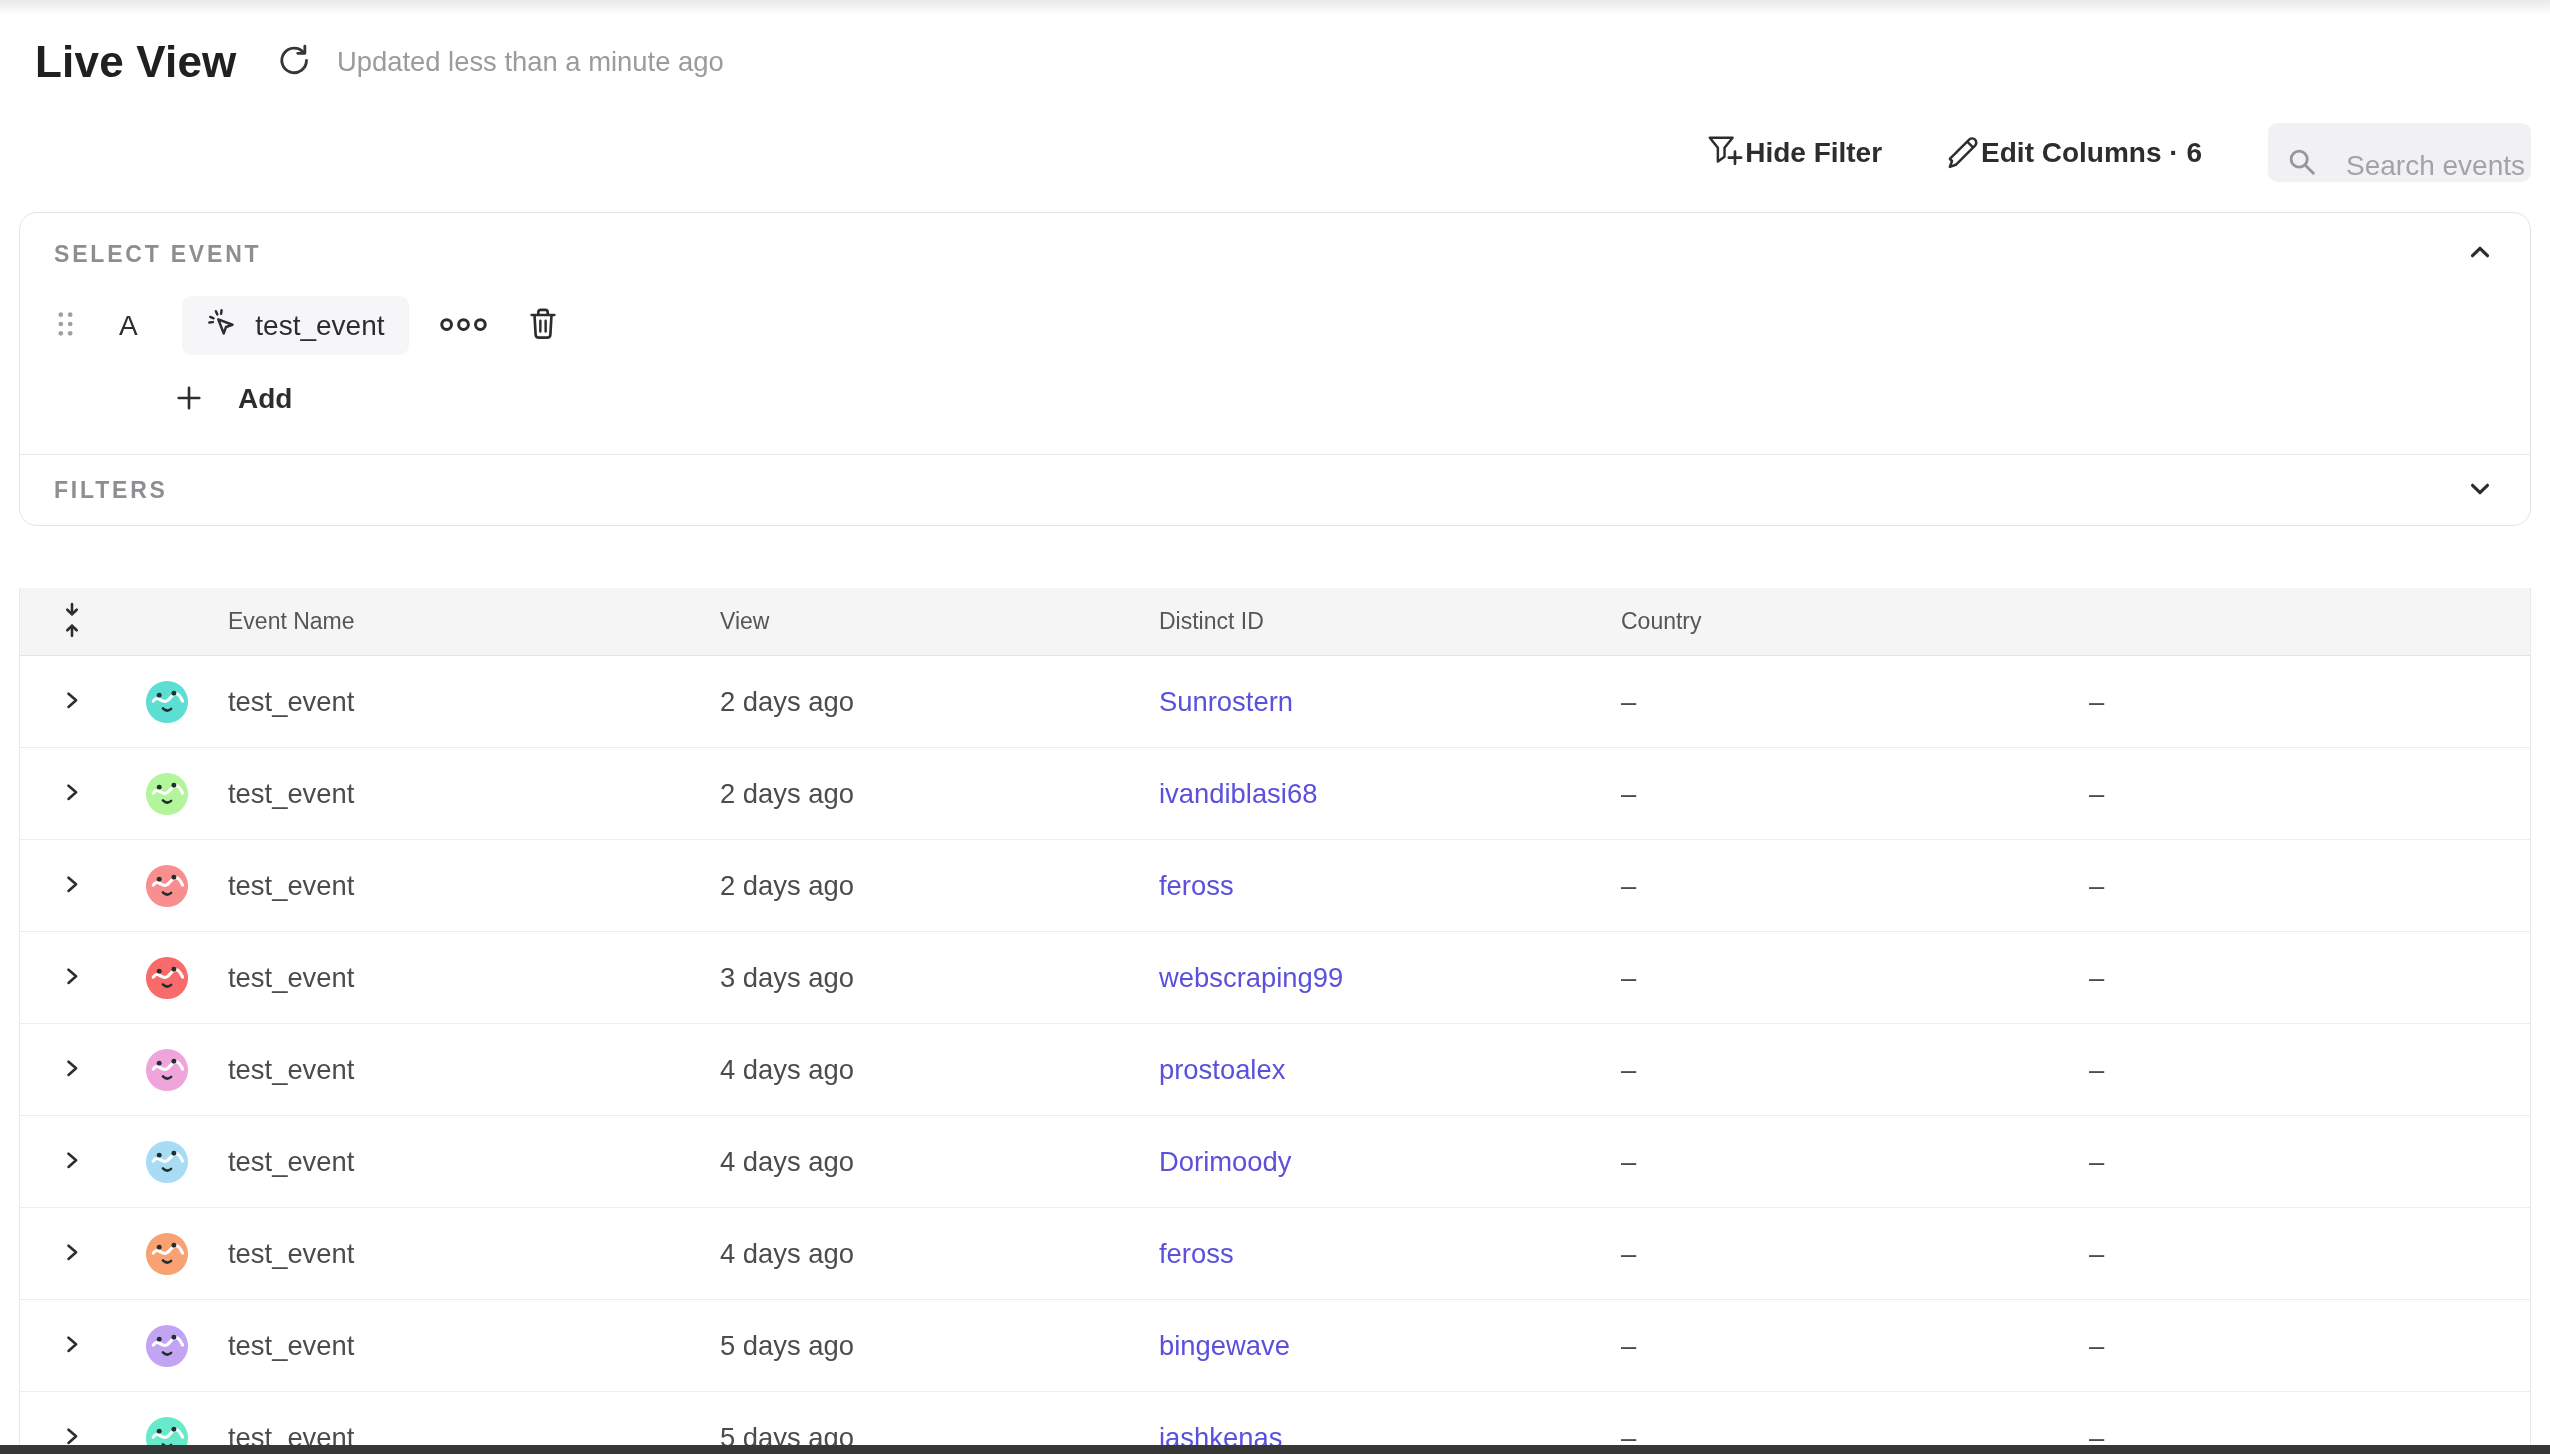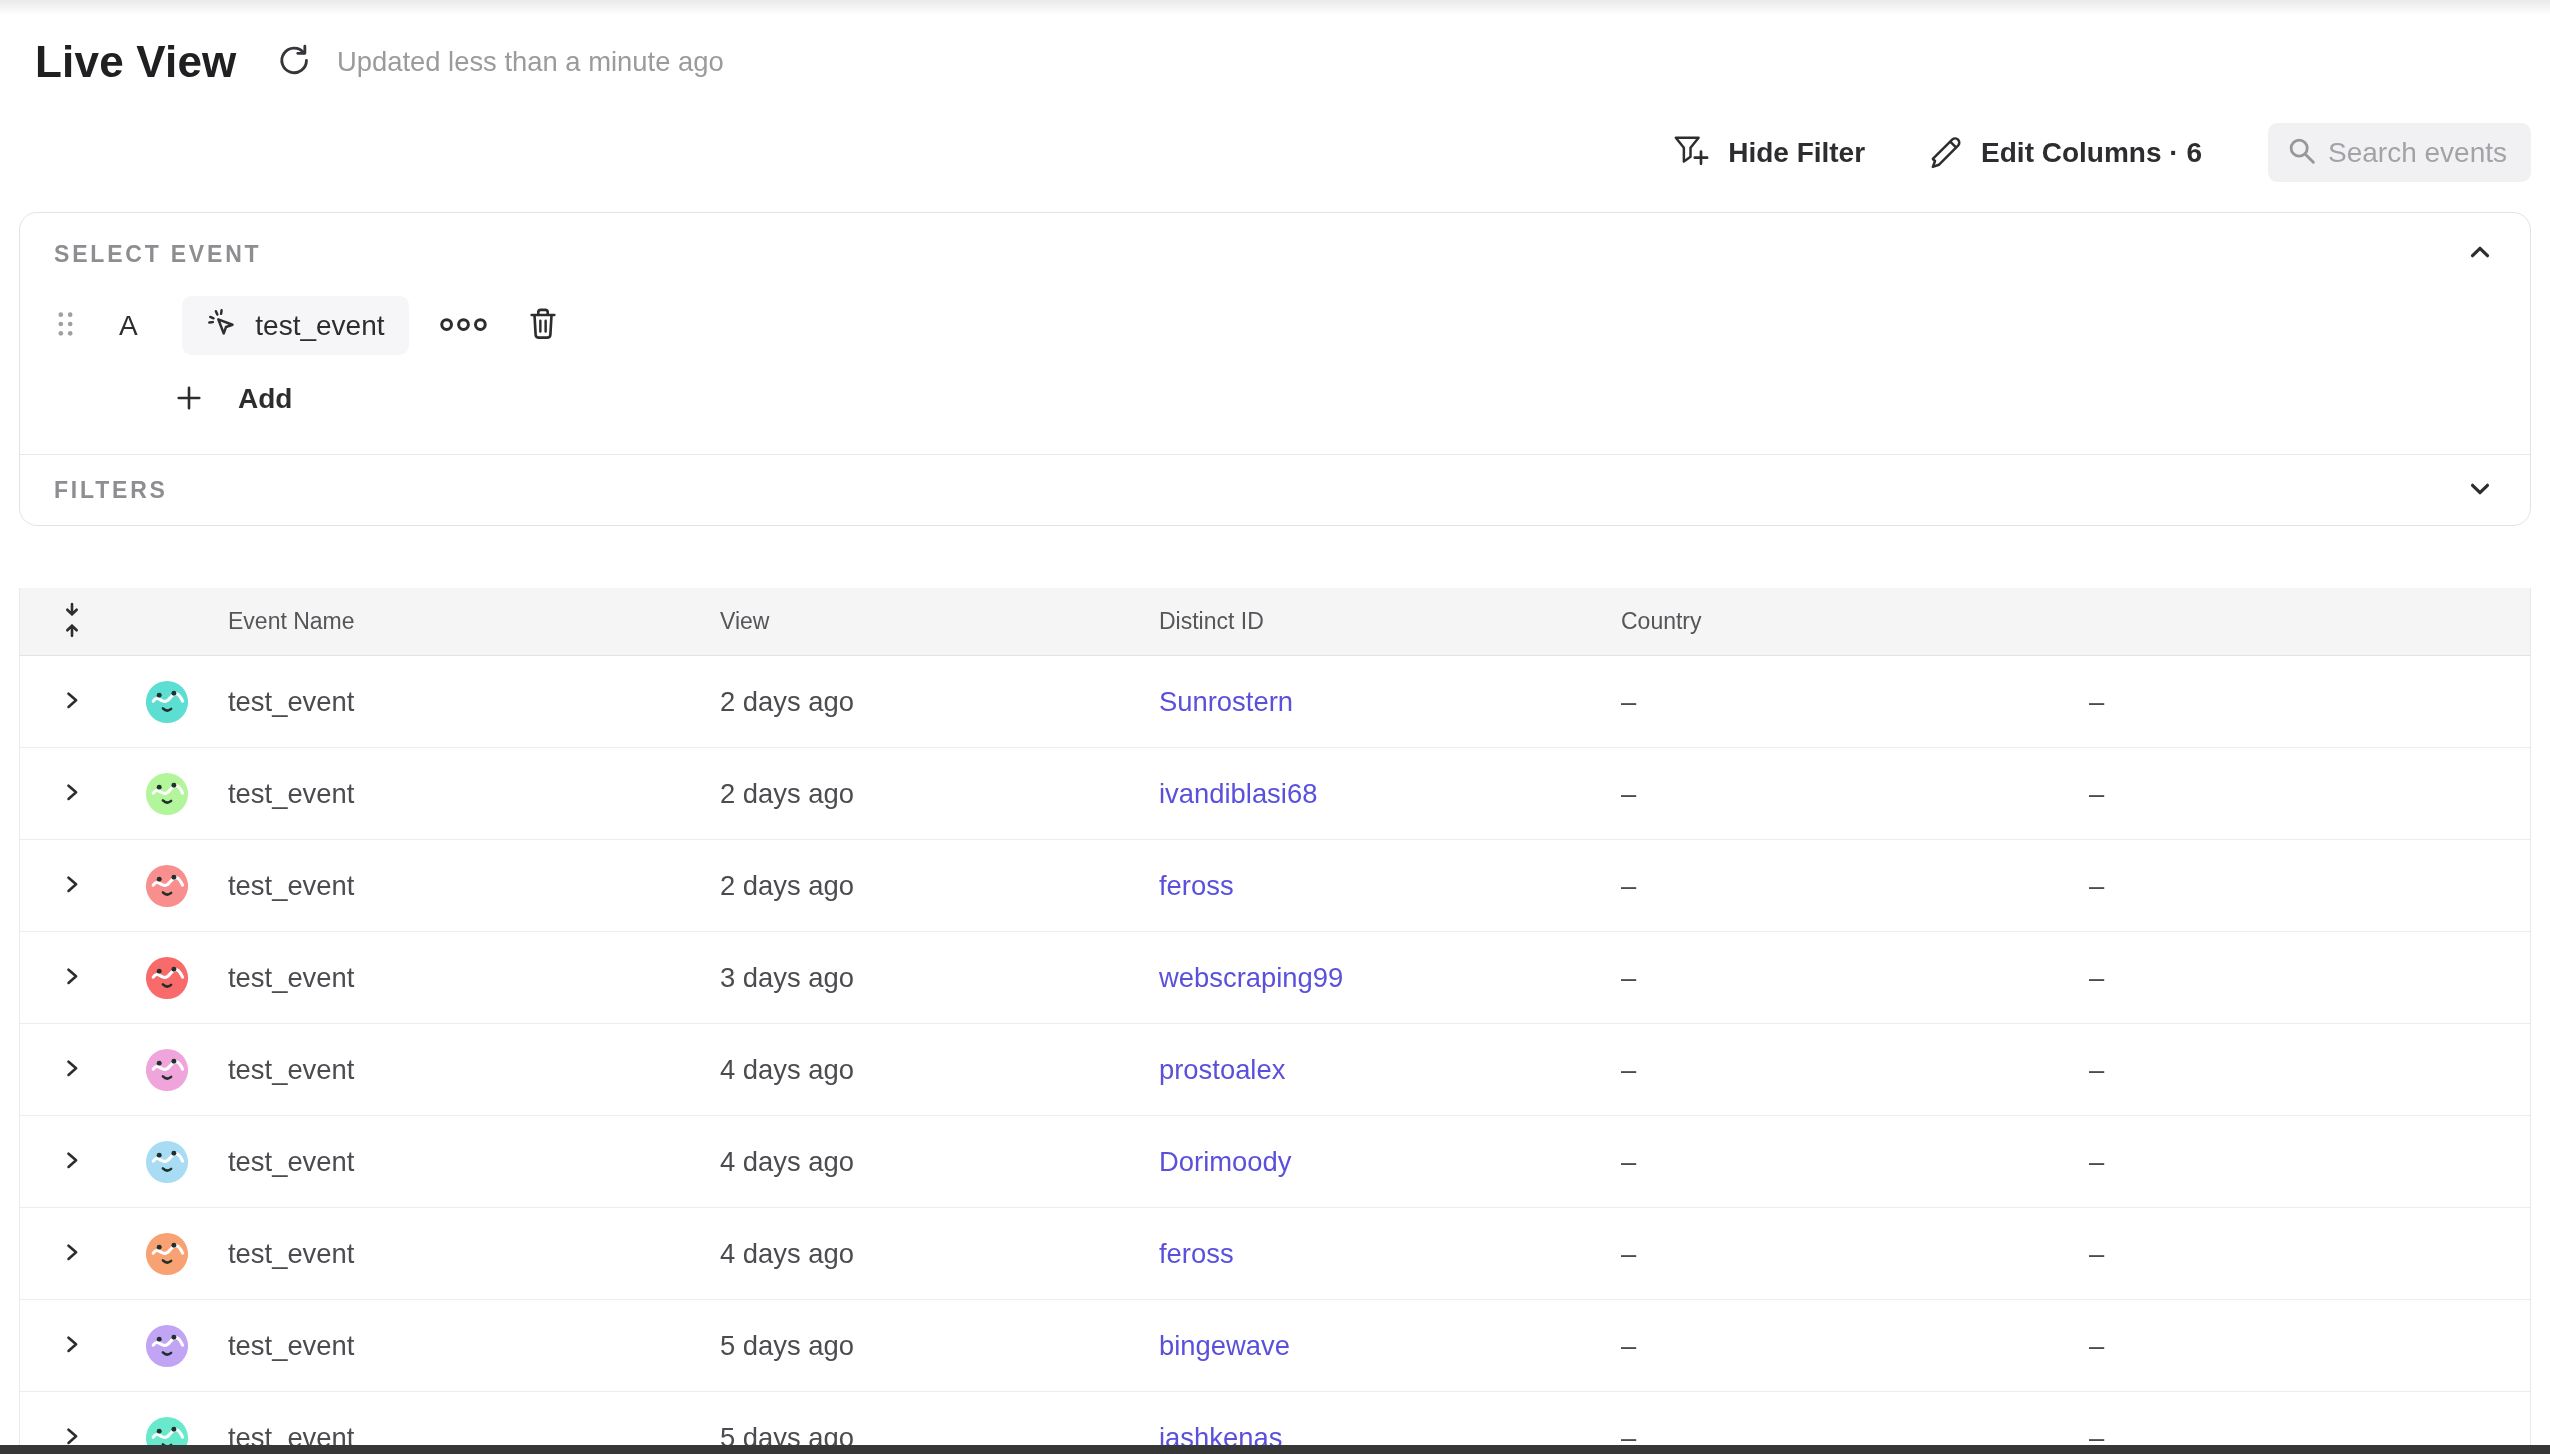--- a/index.html
+++ b/index.html
@@ -22,27 +22,27 @@
   }
   .page-title { font-size:44px; font-weight:700; color:#202023; letter-spacing:0.2px; }
   .refresh-btn { width:38px; height:38px; display:flex; align-items:center; justify-content:center; cursor:pointer; margin-left:13.2px; }
   .updated-text { font-size:27.4px; color:#9b9b9e; }
 
   
   .toolbar {
     display:flex; align-items:center; justify-content:flex-end;
     margin-top:36px; padding:0 19px; height:59px; gap:0;
   }
-  .tool-btn { display:flex; align-items:center; gap:17px; cursor:pointer; }
+  .tool-btn { display:flex; align-items:center; cursor:pointer; }
   .tool-btn .label { font-size:28px; font-weight:600; color:#2d2d30; }
   .tool-gap-1 { margin-right:61px; }
   .tool-gap-2 { margin-right:66px; }
   .search-box {
     width:263px; height:59px; background:#f1f1f3; border-radius:9.5px;
-    display:flex; align-items:center; padding:15px 17px; gap:9px;
+    display:flex; align-items:flex-end; padding:0 17px; gap:27px;
   }
   .search-box input {
     border:none; outline:none; background:transparent; width:180px;
     font-size:28px; color:#2d2d30; font-family:"Liberation Sans", sans-serif;
   }
   .search-box input::placeholder { color:#a3a3a7; }
 
   
   .query-card {
     margin:30px 19px 0 19px;

